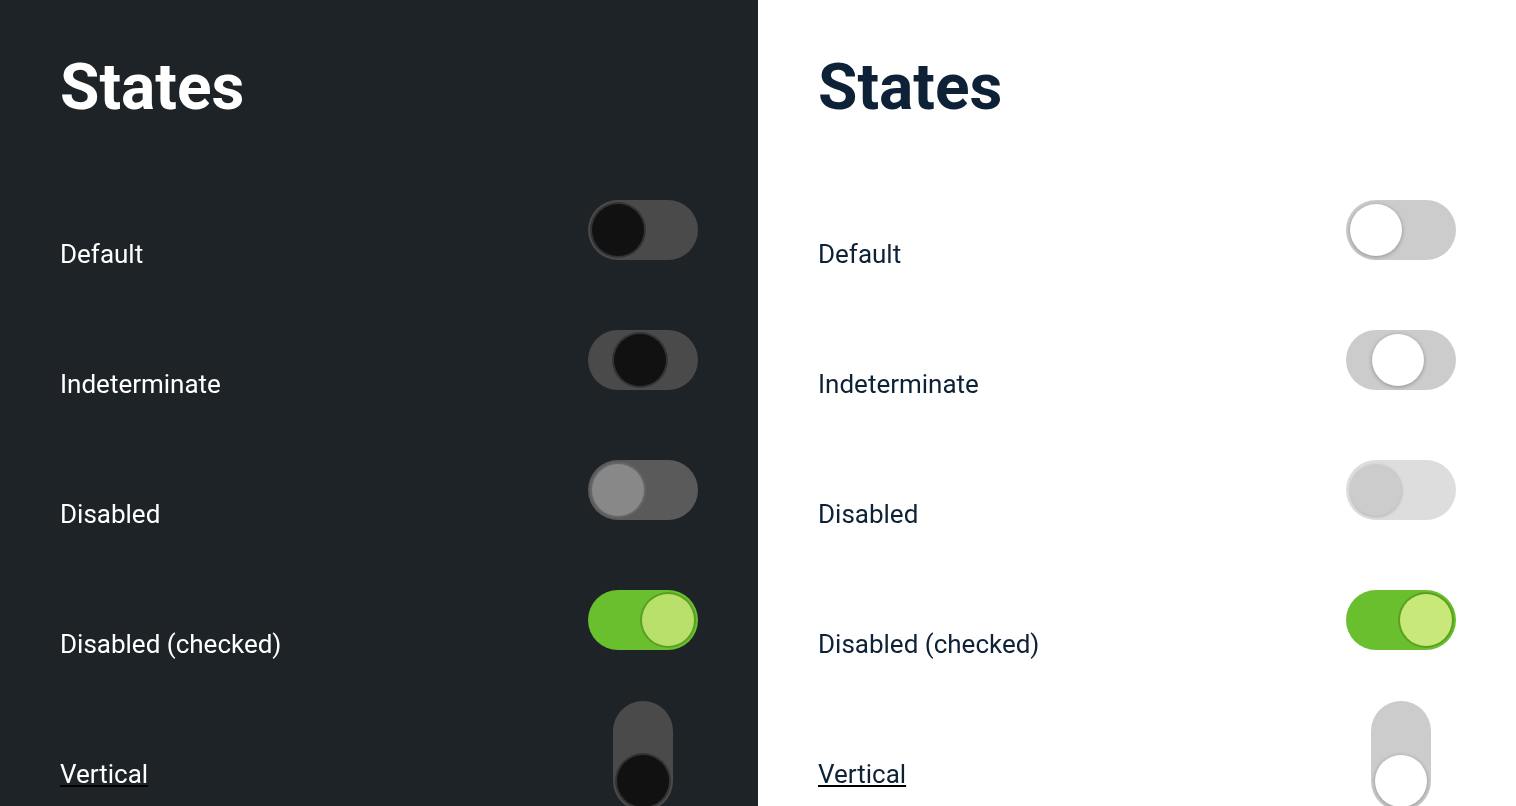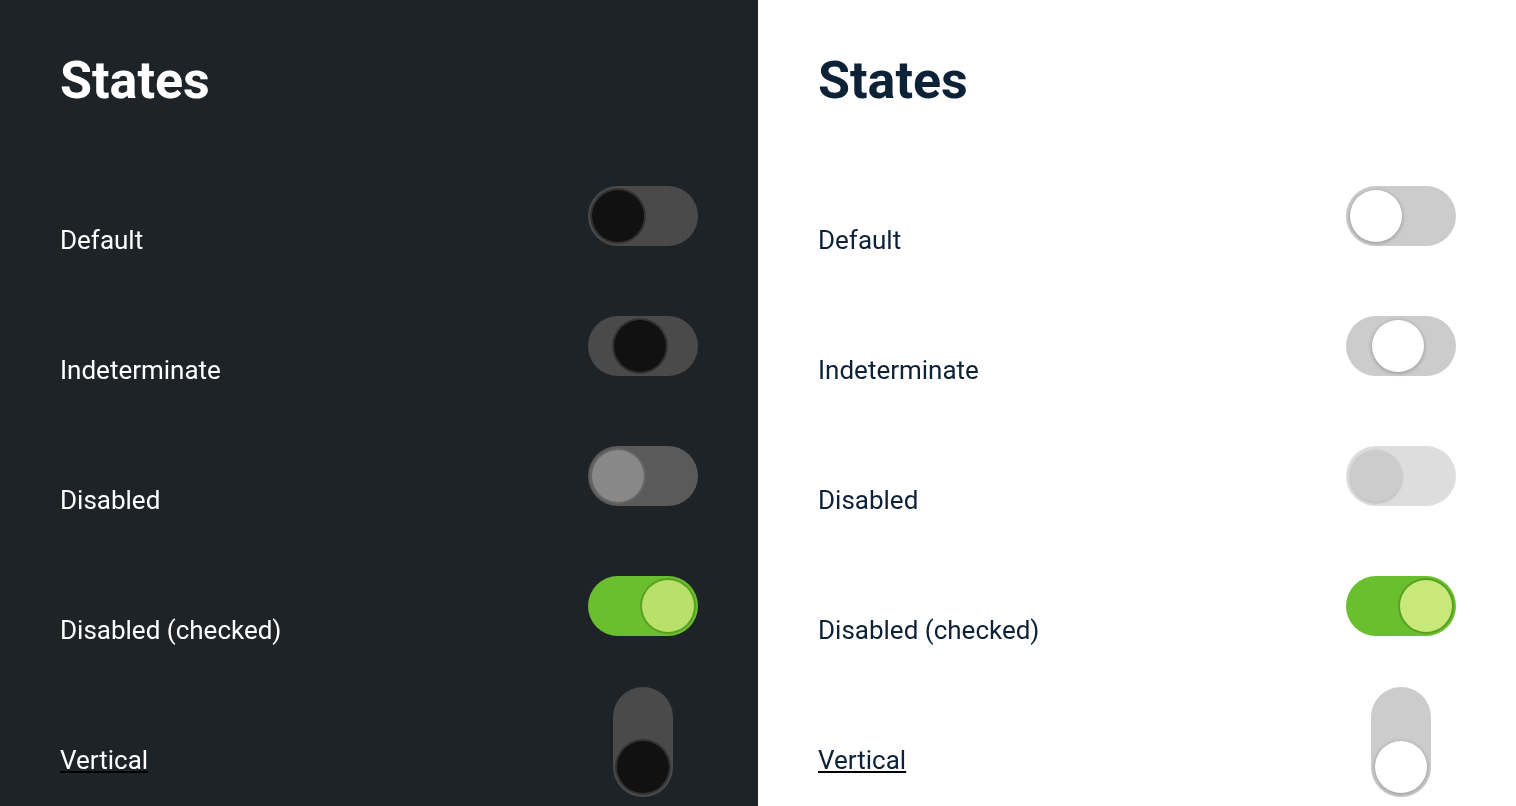--- a/index.html
+++ b/index.html
@@ -21,21 +21,21 @@
 
     .panel-dark {
       background-color: #1e2328;
     }
 
     .panel-light {
       background-color: #ffffff;
     }
 
     .panel-title {
-      font-size: 52px;
+      font-size: 64px;
       font-weight: 700;
       margin-bottom: 40px;
     }
 
     .panel-dark .panel-title {
       color: #ffffff;
     }
 
     .panel-light .panel-title {
       color: #0d2137;

